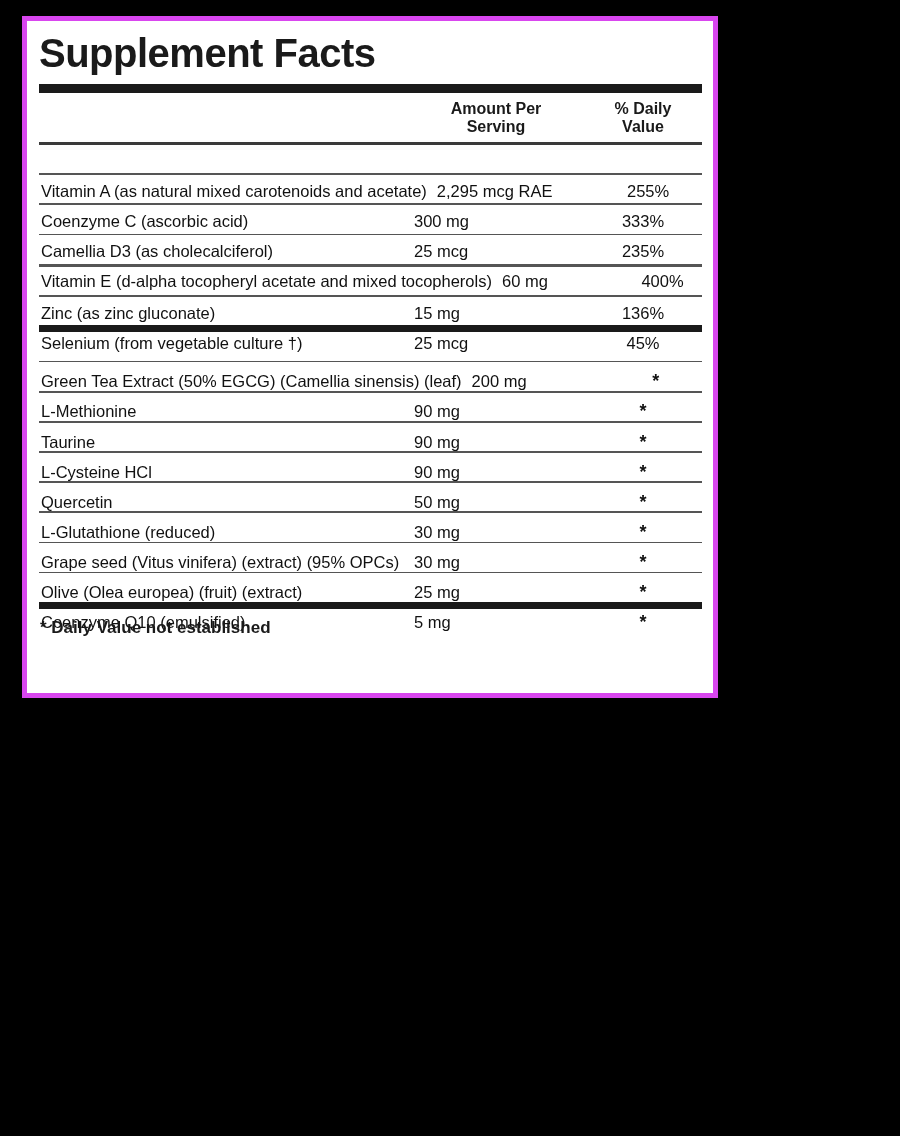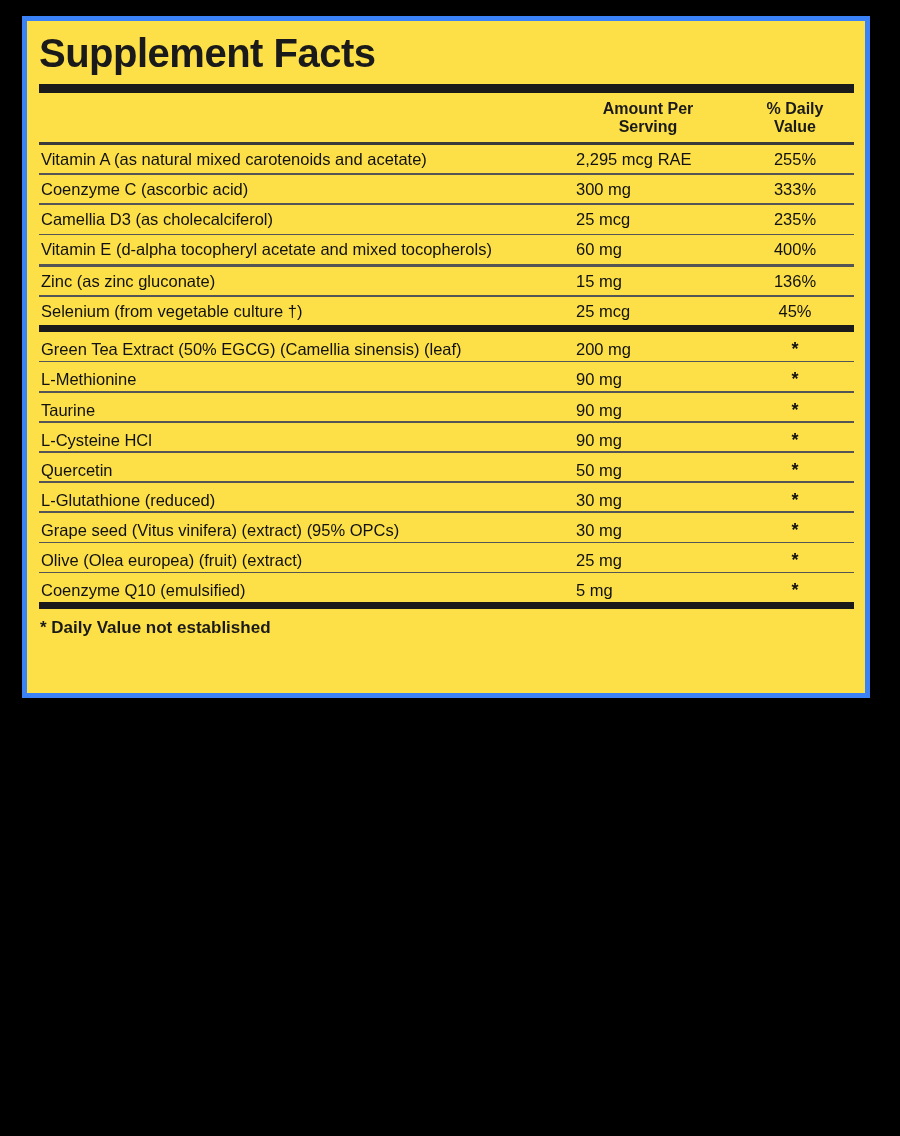--- a/index.html
+++ b/index.html
@@ -21,24 +21,24 @@
     position: absolute;
     inset: 0;
     background: #000000;
   }
 
   
   #facts-panel {
     position: absolute;
     left: 22px;
     top: 16px;
-    width: 848px;
+    width: 696px;
     height: 682px;
-    background: #fde047;
-    border: 5px solid #3b82f6;
+    background: #ffffff;
+    border: 5px solid #d946ef;
     box-sizing: border-box;
   }
 
   .panel-inner {
     position: relative;
     width: 100%;
     height: 100%;
     box-sizing: border-box;
     padding: 0 10px 0 10px;
   }
@@ -111,20 +111,21 @@
   .col-head.amount { width: 160px; }
   .col-head.dv { width: 118px; }
 
   
   .rows-group { margin-left: 2px; margin-right: 1px; }
 
   .frow {
     display: flex;
     align-items: baseline;
     height: 28.6px;
+    gap: 10px;
   }
   .frow .nm {
     flex: 1 1 auto;
     font-size: 16.5px;
     color: #111111;
     white-space: nowrap;
     padding-left: 2px;
     line-height: 28.6px;
   }
   .frow .amt {
@@ -135,20 +136,21 @@
     font-size: 16.5px;
     color: #111111;
     line-height: 28.6px;
   }
   .frow .dv {
     width: 118px;
     text-align: center;
     font-size: 16.5px;
     color: #111111;
     line-height: 28.6px;
+    margin-top: 32px;
   }
   .frow .dv.star {
     font-size: 18px;
     line-height: 34px;
     font-weight: bold;
   }
 
   
   .footnote {
     font-size: 17px;

